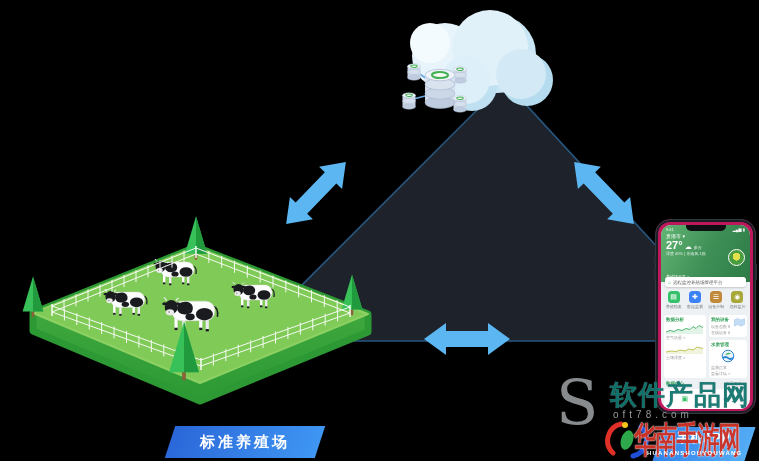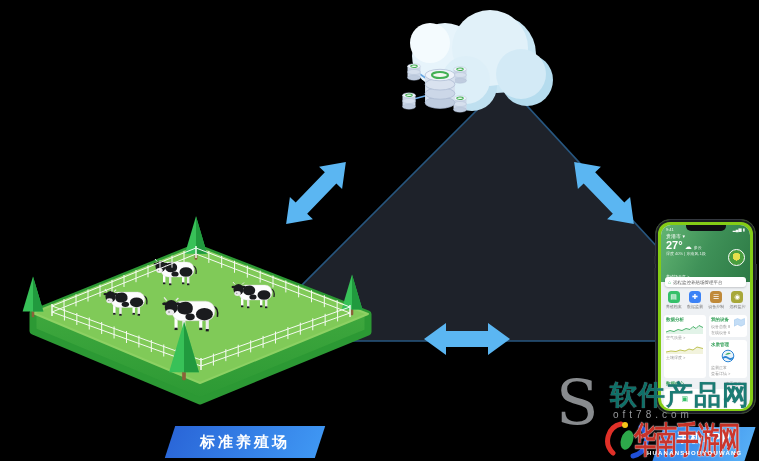--- a/index.html
+++ b/index.html
@@ -16,21 +16,21 @@
   .lbl-cloud{left:410px;top:130px;width:100px;height:30px;font-size:14px;}
   .lbl-cloud .tx{line-height:30px;letter-spacing:5px;}
   .lbl-farm{left:170px;top:426px;width:150px;height:32px;font-size:15px;}
   .lbl-farm .tx{line-height:32px;letter-spacing:3px;}
   .lbl-app{left:658px;top:427px;width:92px;height:34px;font-size:12px;z-index:6;}
   .lbl-app .bg{background:linear-gradient(100deg,#2f7fe8,#56aef5);}
   .lbl-app .tx{line-height:22px;letter-spacing:1px;}
 
   
   .phone{position:absolute;left:655px;top:219px;width:101px;height:195px;z-index:4;
-         background:#84cc16;border-radius:15px;border:1px solid #33373e;box-sizing:border-box;
+         background:#be185d;border-radius:15px;border:1px solid #33373e;box-sizing:border-box;
          box-shadow:inset 0 0 0 2px #1b1e24;}
   .sbtn{position:absolute;background:#2a2d33;}
   .sbtn.l1{left:-2px;top:36px;width:2px;height:8px;}
   .sbtn.l2{left:-2px;top:48px;width:2px;height:12px;}
   .sbtn.r1{right:-2px;top:44px;width:2px;height:16px;}
   .screen{position:absolute;left:5px;top:5px;width:89px;height:184px;border-radius:10px;
           background:#eef1f4;overflow:hidden;}
   .notch{position:absolute;top:0;left:50%;transform:translateX(-50%);width:40px;height:6px;
          background:#0e0f12;border-radius:0 0 5px 5px;z-index:5;}
   .ph-header{position:relative;height:57px;color:#fff;

